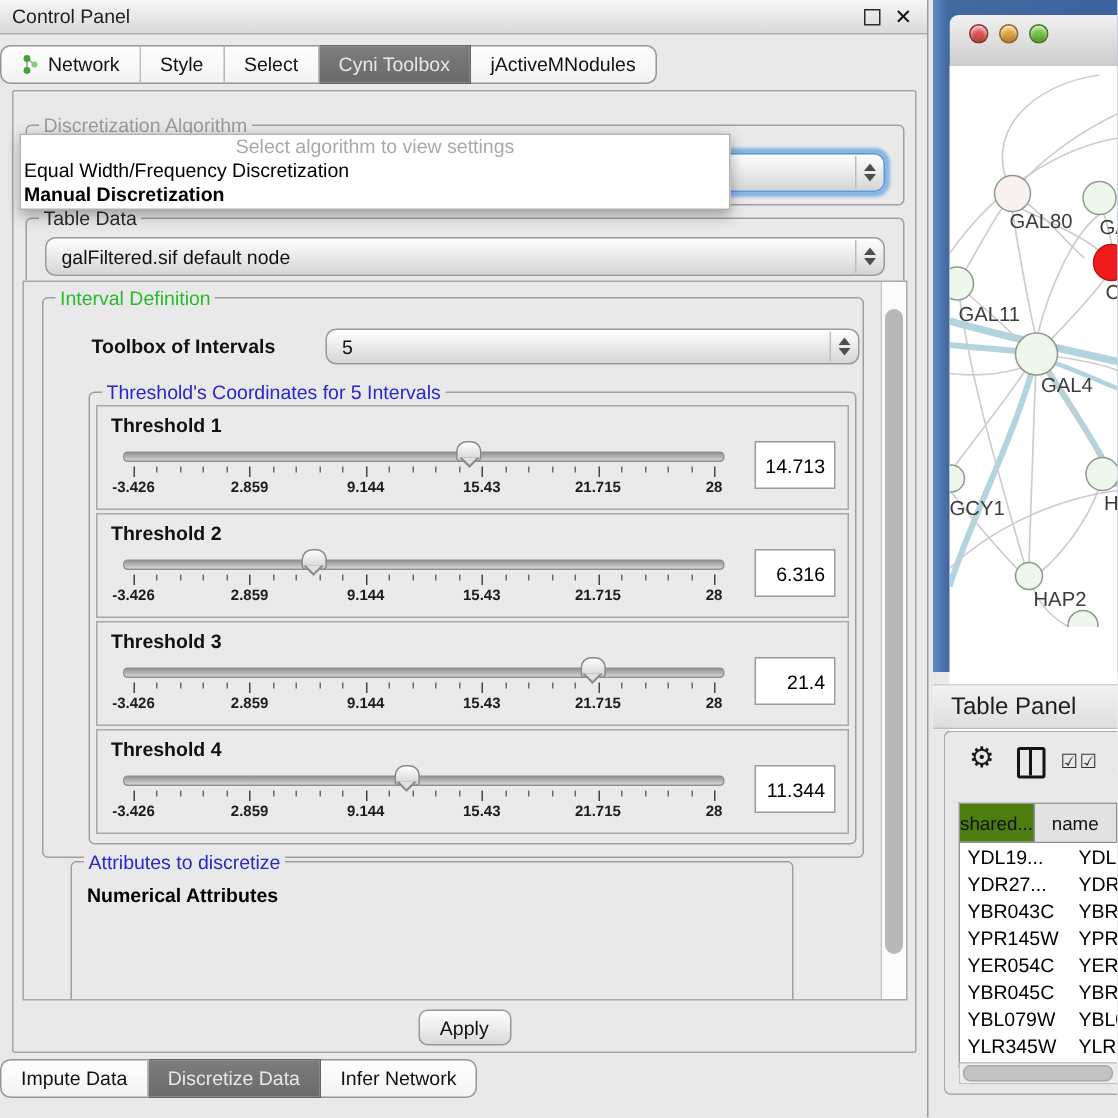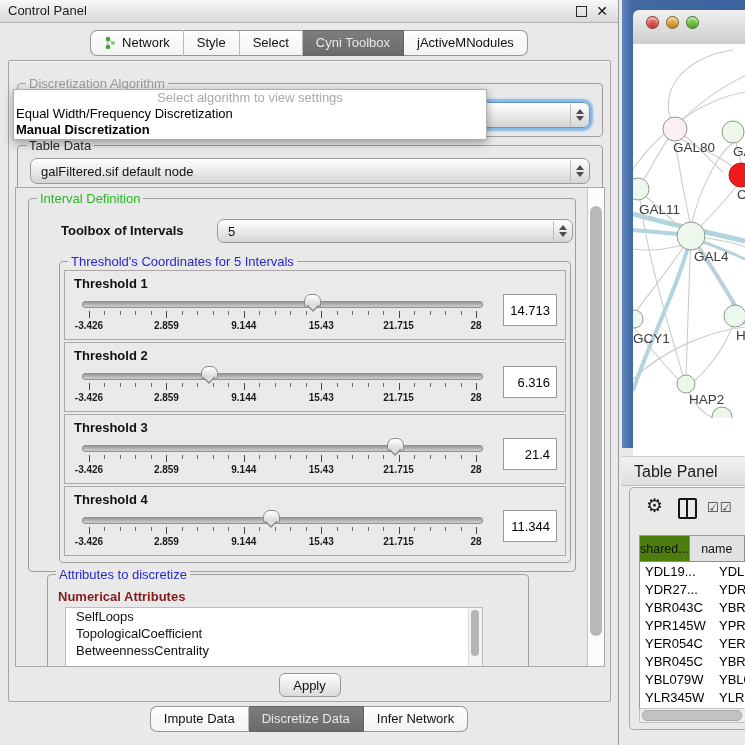--- a/index.html
+++ b/index.html
@@ -10,21 +10,21 @@
     -webkit-font-smoothing:antialiased;
   }
   
   .cp-window{position:absolute;left:0;top:0;width:618px;height:745px;background:#e9e9e9;border-right:1px solid #9c9c9c;}
   .cp-titlebar{position:absolute;left:0;top:0;right:0;height:22px;background:linear-gradient(#f7f7f7,#d9d9d9);border-bottom:1px solid #b1b1b1;}
   .cp-title{position:absolute;left:8px;top:3px;font-size:13px;color:#1d1d1d;}
   .tb-icons{position:absolute;right:10px;top:5px;display:flex;gap:9px;align-items:center;}
   .float-box{width:9px;height:9px;border:1.5px solid #2a2a2a;background:transparent;}
   .close-x{font-size:14px;font-weight:bold;color:#111;line-height:12px;}
   
-  .seg-row{position:absolute;left:0;width:618px;display:flex;justify-content:center;}
+  .seg-row{position:absolute;left:0;width:618px;display:flex;}
   #top-tabs{top:30px;}
   #bottom-tabs{top:706px;}
   .seg-tab{height:24px;line-height:24px;padding:0 13px;background:linear-gradient(#fefefe,#f3f3f3);
     border-top:1px solid #979797;border-bottom:1px solid #979797;border-right:1px solid #b9b9b9;
     font-size:13px;color:#111;display:flex;align-items:center;gap:5px;white-space:nowrap;}
   .seg-tab:first-child{border-left:1px solid #979797;border-radius:7px 0 0 7px;}
   .seg-tab:last-child{border-right:1px solid #979797;border-radius:0 7px 7px 0;}
   .seg-tab.sel{background:linear-gradient(#7d7d7d,#6a6a6a);color:#e8e8e8;border-color:#646464;}
   .net-glyph{display:inline-flex;margin-right:1px;}
   
@@ -75,21 +75,21 @@
   .thumb::before{content:"";position:absolute;left:0.5px;top:10px;width:0;height:0;
     border-left:7px solid transparent;border-right:7px solid transparent;border-top:7px solid #8a8a8a;}
   .thumb::after{content:"";position:absolute;left:2.5px;top:10px;width:0;height:0;
     border-left:5px solid transparent;border-right:5px solid transparent;border-top:5px solid #e0e0e0;z-index:2;}
   .tick{position:absolute;top:19px;width:1px;height:4px;background:#6a6a6a;}
   .tick.major{height:7px;background:#454545;}
   .ticklabel{position:absolute;top:28px;transform:translateX(-50%);font-size:10px;font-weight:bold;color:#1c1c1c;white-space:nowrap;}
   .tvalue{width:54px;height:32px;margin-top:2px;background:#fff;border:1px solid #9a9a9a;font-size:13px;color:#000;
     display:flex;align-items:center;justify-content:flex-end;padding-right:6px;box-sizing:border-box;}
   #attr-group{left:31px;top:386px;width:480px;height:150px;}
-  .attr-label{position:absolute;left:10px;top:14px;font-size:13px;font-weight:bold;color:#7f1d1d;}
+  .attr-label{position:absolute;left:10px;top:14px;font-size:13px;font-weight:bold;color:#000000;}
   .listbox{position:absolute;left:17px;top:32px;width:416px;height:62px;background:#fff;border:1px solid #bdbdbd;overflow:hidden;}
   .listitem{font-size:13px;line-height:17px;padding-left:10px;color:#111;white-space:nowrap;}
   .list-vscroll{position:absolute;right:0;top:0;bottom:0;width:13px;background:#f3f3f3;border-left:1px solid #ddd;}
   .list-vthumb{position:absolute;left:2px;top:2px;width:8px;height:46px;background:#b5b5b5;border-radius:4px;}
   .apply-btn{position:absolute;left:50%;top:612px;transform:translateX(-50%);width:60px;height:22px;
     background:linear-gradient(#ffffff,#dadada);border:1px solid #979797;border-radius:6px;font-size:13px;color:#111;
     font-family:inherit;display:flex;align-items:center;justify-content:center;}
   
   .net-frame{position:absolute;left:622px;top:0;width:123px;height:448px;
     background:linear-gradient(90deg,#5f87c2 0,#42699f 10px,#3c63a0 100%);}
@@ -376,30 +376,20 @@
                   <div class="tvalue">11.344</div>
                 </div>
               </div>
             </div>
         </div>
       </div>
 
       <div class="group" id="attr-group">
         <span class="legend blue">Attributes to discretize</span>
         <span class="attr-label">Numerical Attributes</span>
-        <div class="listbox">
-          <div id="attr-list">
-              <div class="listitem">SelfLoops</div>
-              <div class="listitem">TopologicalCoefficient</div>
-              <div class="listitem">BetweennessCentrality</div>
-            </div>
-          <span class="list-vscroll">
-              <span class="list-vthumb"></span>
-            </span>
-        </div>
       </div>
 
       <div class="vscroll">
           <span class="vthumb"></span>
         </div>
     </div>
 
     <div class="apply-btn">Apply</div>
   </div>
 

